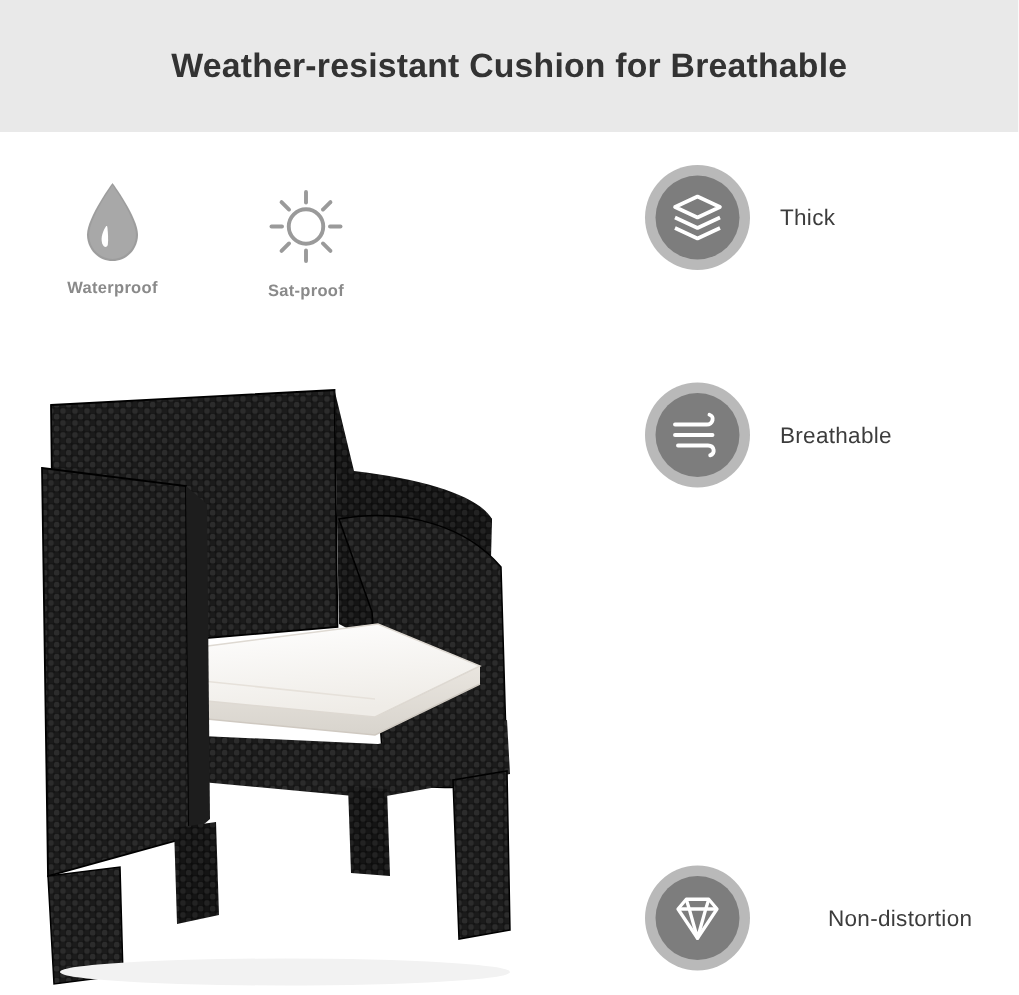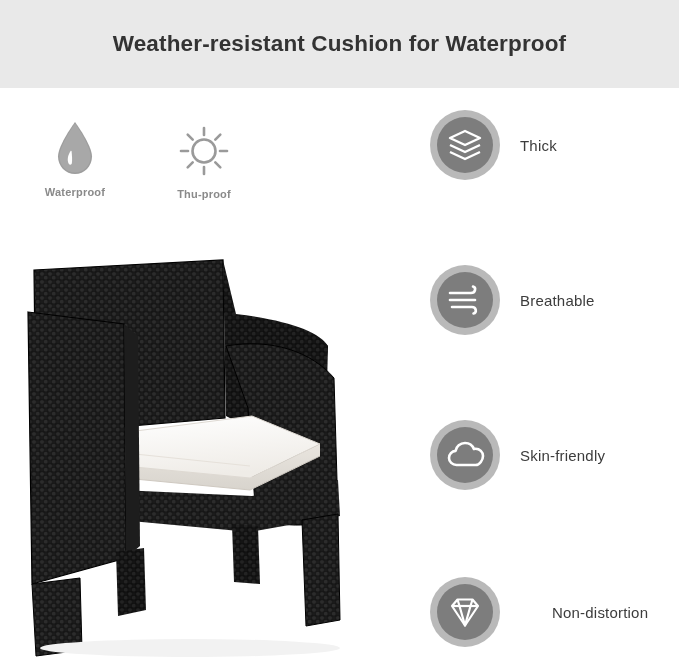--- a/index.html
+++ b/index.html
@@ -91,21 +91,21 @@
   }
   .feature-row {
     position: absolute;
     left: 0;
     width: 249px;
     height: 74px;
     display: flex;
     align-items: center;
   }
   .feature-row.r0 { top: 20px; }
-  .feature-row.r1 { top: 175px; }
+  .feature-row.r1 { top: 165px; }
   .feature-row.r2 { top: 330px; }
   .feature-row.r3 { top: 487px; gap: 32px; }
 
   .feature-circle {
     position: relative;
     width: 70px;
     height: 70px;
     flex: 0 0 70px;
     border-radius: 50%;
     background: #b9b9b9;
@@ -130,21 +130,21 @@
     font-weight: 400;
     color: #3c3c3c;
     letter-spacing: 0.2px;
     white-space: nowrap;
   }
 </style>
 </head>
 <body>
 
 <div class="header-band">
-  <div class="header-title">Weather-resistant Cushion for Waterproof</div>
+  <div class="header-title">Weather-resistant Cushion for Breathable</div>
 </div>
 
 <div class="body-area">
 
   <div class="mini-badges">
 
     <div class="mini-badge waterproof">
       <div class="mini-icon-wrap">
         <svg width="46" height="60" viewBox="0 0 46 60">
           <path d="M23 4 C23 4 6 27 6 38.5 C6 48.2 13.6 56 23 56 C32.4 56 40 48.2 40 38.5 C40 27 23 4 23 4 Z" fill="#9d9d9d"></path>
@@ -164,21 +164,21 @@
             <line x1="30" y1="45" x2="30" y2="52"></line>
             <line x1="7" y1="29" x2="14" y2="29"></line>
             <line x1="46" y1="29" x2="53" y2="29"></line>
             <line x1="13.7" y1="12.7" x2="18.7" y2="17.7"></line>
             <line x1="41.3" y1="40.3" x2="46.3" y2="45.3"></line>
             <line x1="46.3" y1="12.7" x2="41.3" y2="17.7"></line>
             <line x1="18.7" y1="40.3" x2="13.7" y2="45.3"></line>
           </g>
         </svg>
       </div>
-      <div class="mini-label">Thu-proof</div>
+      <div class="mini-label">Sat-proof</div>
     </div>
 
   </div>
 
   <div class="chair-figure">
     <svg width="380" height="430" viewBox="0 0 380 430">
       <defs>
         <pattern id="weave" width="8" height="8" patternUnits="userSpaceOnUse">
           <rect width="8" height="8" fill="#131313"></rect>
           <rect x="0" y="0" width="3.6" height="3.6" rx="1.1" fill="#2c2c2c"></rect>
@@ -263,30 +263,20 @@
               <path d="M5 13 H26 C30.5 13 31.5 7.5 28 6.5"></path>
               <path d="M5 20 H30"></path>
               <path d="M7 27 H27 C31.5 27 32 32.8 28.5 33.5"></path>
             </g>
           </svg>
         </div>
       </div>
       <div class="feature-label">Breathable</div>
     </div>
 
-    <div class="feature-row r2">
-      <div class="feature-circle">
-        <div class="inner">
-          <svg width="42" height="42" viewBox="0 0 42 42">
-            <path d="M12.5 31 C8.4 31 5 27.8 5 23.9 C5 20.3 7.9 17.2 11.6 16.9 C12.2 12.4 16.2 9 21 9 C25.1 9 28.6 11.5 29.9 15 C30.5 14.9 31 14.8 31.6 14.8 C35.7 14.8 39 18 39 21.9 C39 25.8 35.7 31 31.6 31 Z" fill="none" stroke="#ffffff" stroke-width="2.6" stroke-linejoin="round"></path>
-          </svg>
-        </div>
-      </div>
-      <div class="feature-label">Skin-friendly</div>
-    </div>
 
     <div class="feature-row r3">
       <div class="feature-circle">
         <div class="inner">
           <svg width="40" height="40" viewBox="0 0 40 40">
             <g fill="none" stroke="#ffffff" stroke-width="2.2" stroke-linejoin="round">
               <path d="M7 14 L12.5 7.5 L27.5 7.5 L33 14 L20 33.5 Z"></path>
               <path d="M7 14 H33"></path>
               <path d="M12.5 7.5 L14.5 14 L20 33.5 L25.5 14 L27.5 7.5"></path>
             </g>

